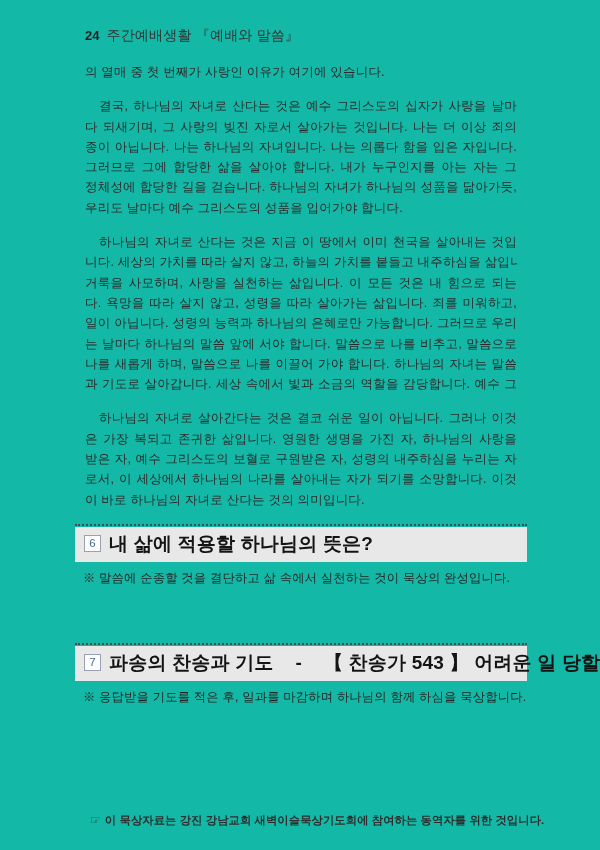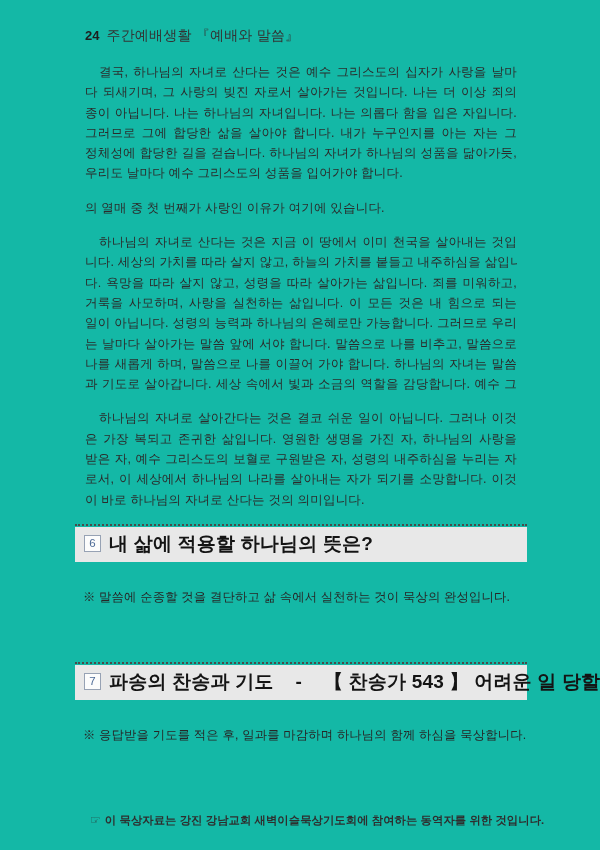--- a/index.html
+++ b/index.html
@@ -71,21 +71,21 @@
     margin-right: 8px;
   }
   .section-title {
     font-size: 19px;
     font-weight: bold;
     color: #141414;
     white-space: pre;
     letter-spacing: 0.2px;
   }
   .section-note {
-    margin-top: 25px;
+    margin-top: 6px;
     padding-left: 8px;
     font-size: 12.3px;
     line-height: 20px;
     color: #262626;
     letter-spacing: 0.2px;
   }
 
   
   .footer-note {
     position: absolute;
@@ -106,38 +106,38 @@
 <div class="page">
 
   <div class="running-head">
     <span class="page-number">24</span>
     <span class="book-title">주간예배생활 『예배와 말씀』</span>
   </div>
 
   <div class="content">
 
     <div>
+        <div class="para">
+          <div class="line end">의 열매 중 첫 번째가 사랑인 이유가 여기에 있습니다.</div>
+        </div>
         <div class="para indent">
           <div class="line">결국, 하나님의 자녀로 산다는 것은 예수 그리스도의 십자가 사랑을 날마</div>
           <div class="line">다 되새기며, 그 사랑의 빚진 자로서 살아가는 것입니다. 나는 더 이상 죄의</div>
           <div class="line">종이 아닙니다. 나는 하나님의 자녀입니다. 나는 의롭다 함을 입은 자입니다.</div>
           <div class="line">그러므로 그에 합당한 삶을 살아야 합니다. 내가 누구인지를 아는 자는 그</div>
           <div class="line">정체성에 합당한 길을 걷습니다. 하나님의 자녀가 하나님의 성품을 닮아가듯,</div>
           <div class="line end">우리도 날마다 예수 그리스도의 성품을 입어가야 합니다.</div>
         </div>
-        <div class="para">
-          <div class="line end">의 열매 중 첫 번째가 사랑인 이유가 여기에 있습니다.</div>
-        </div>
         <div class="para indent">
           <div class="line">하나님의 자녀로 산다는 것은 지금 이 땅에서 이미 천국을 살아내는 것입</div>
           <div class="line">니다. 세상의 가치를 따라 살지 않고, 하늘의 가치를 붙들고 내주하심을 삶입니</div>
+          <div class="line">거룩을 사모하며, 사랑을 실천하는 삶입니다. 이 모든 것은 내 힘으로 되는</div>
           <div class="line">다. 욕망을 따라 살지 않고, 성령을 따라 살아가는 삶입니다. 죄를 미워하고,</div>
-          <div class="line">거룩을 사모하며, 사랑을 실천하는 삶입니다. 이 모든 것은 내 힘으로 되는</div>
           <div class="line">일이 아닙니다. 성령의 능력과 하나님의 은혜로만 가능합니다. 그러므로 우리</div>
-          <div class="line">는 날마다 살아가는 말씀 앞에 서야 합니다. 말씀으로 나를 비추고, 말씀으로</div>
+          <div class="line">는 날마다 하나님의 말씀 앞에 서야 합니다. 말씀으로 나를 비추고, 말씀으로</div>
           <div class="line">나를 새롭게 하며, 말씀으로 나를 이끌어 가야 합니다. 하나님의 자녀는 말씀</div>
           <div class="line">과 기도로 살아갑니다. 세상 속에서 빛과 소금의 역할을 감당합니다. 예수 그</div>
         </div>
         <div class="para indent">
           <div class="line">하나님의 자녀로 살아간다는 것은 결코 쉬운 일이 아닙니다. 그러나 이것</div>
           <div class="line">은 가장 복되고 존귀한 삶입니다. 영원한 생명을 가진 자, 하나님의 사랑을</div>
           <div class="line">받은 자, 예수 그리스도의 보혈로 구원받은 자, 성령의 내주하심을 누리는 자</div>
           <div class="line">로서, 이 세상에서 하나님의 나라를 살아내는 자가 되기를 소망합니다. 이것</div>
           <div class="line end">이 바로 하나님의 자녀로 산다는 것의 의미입니다.</div>
         </div>

